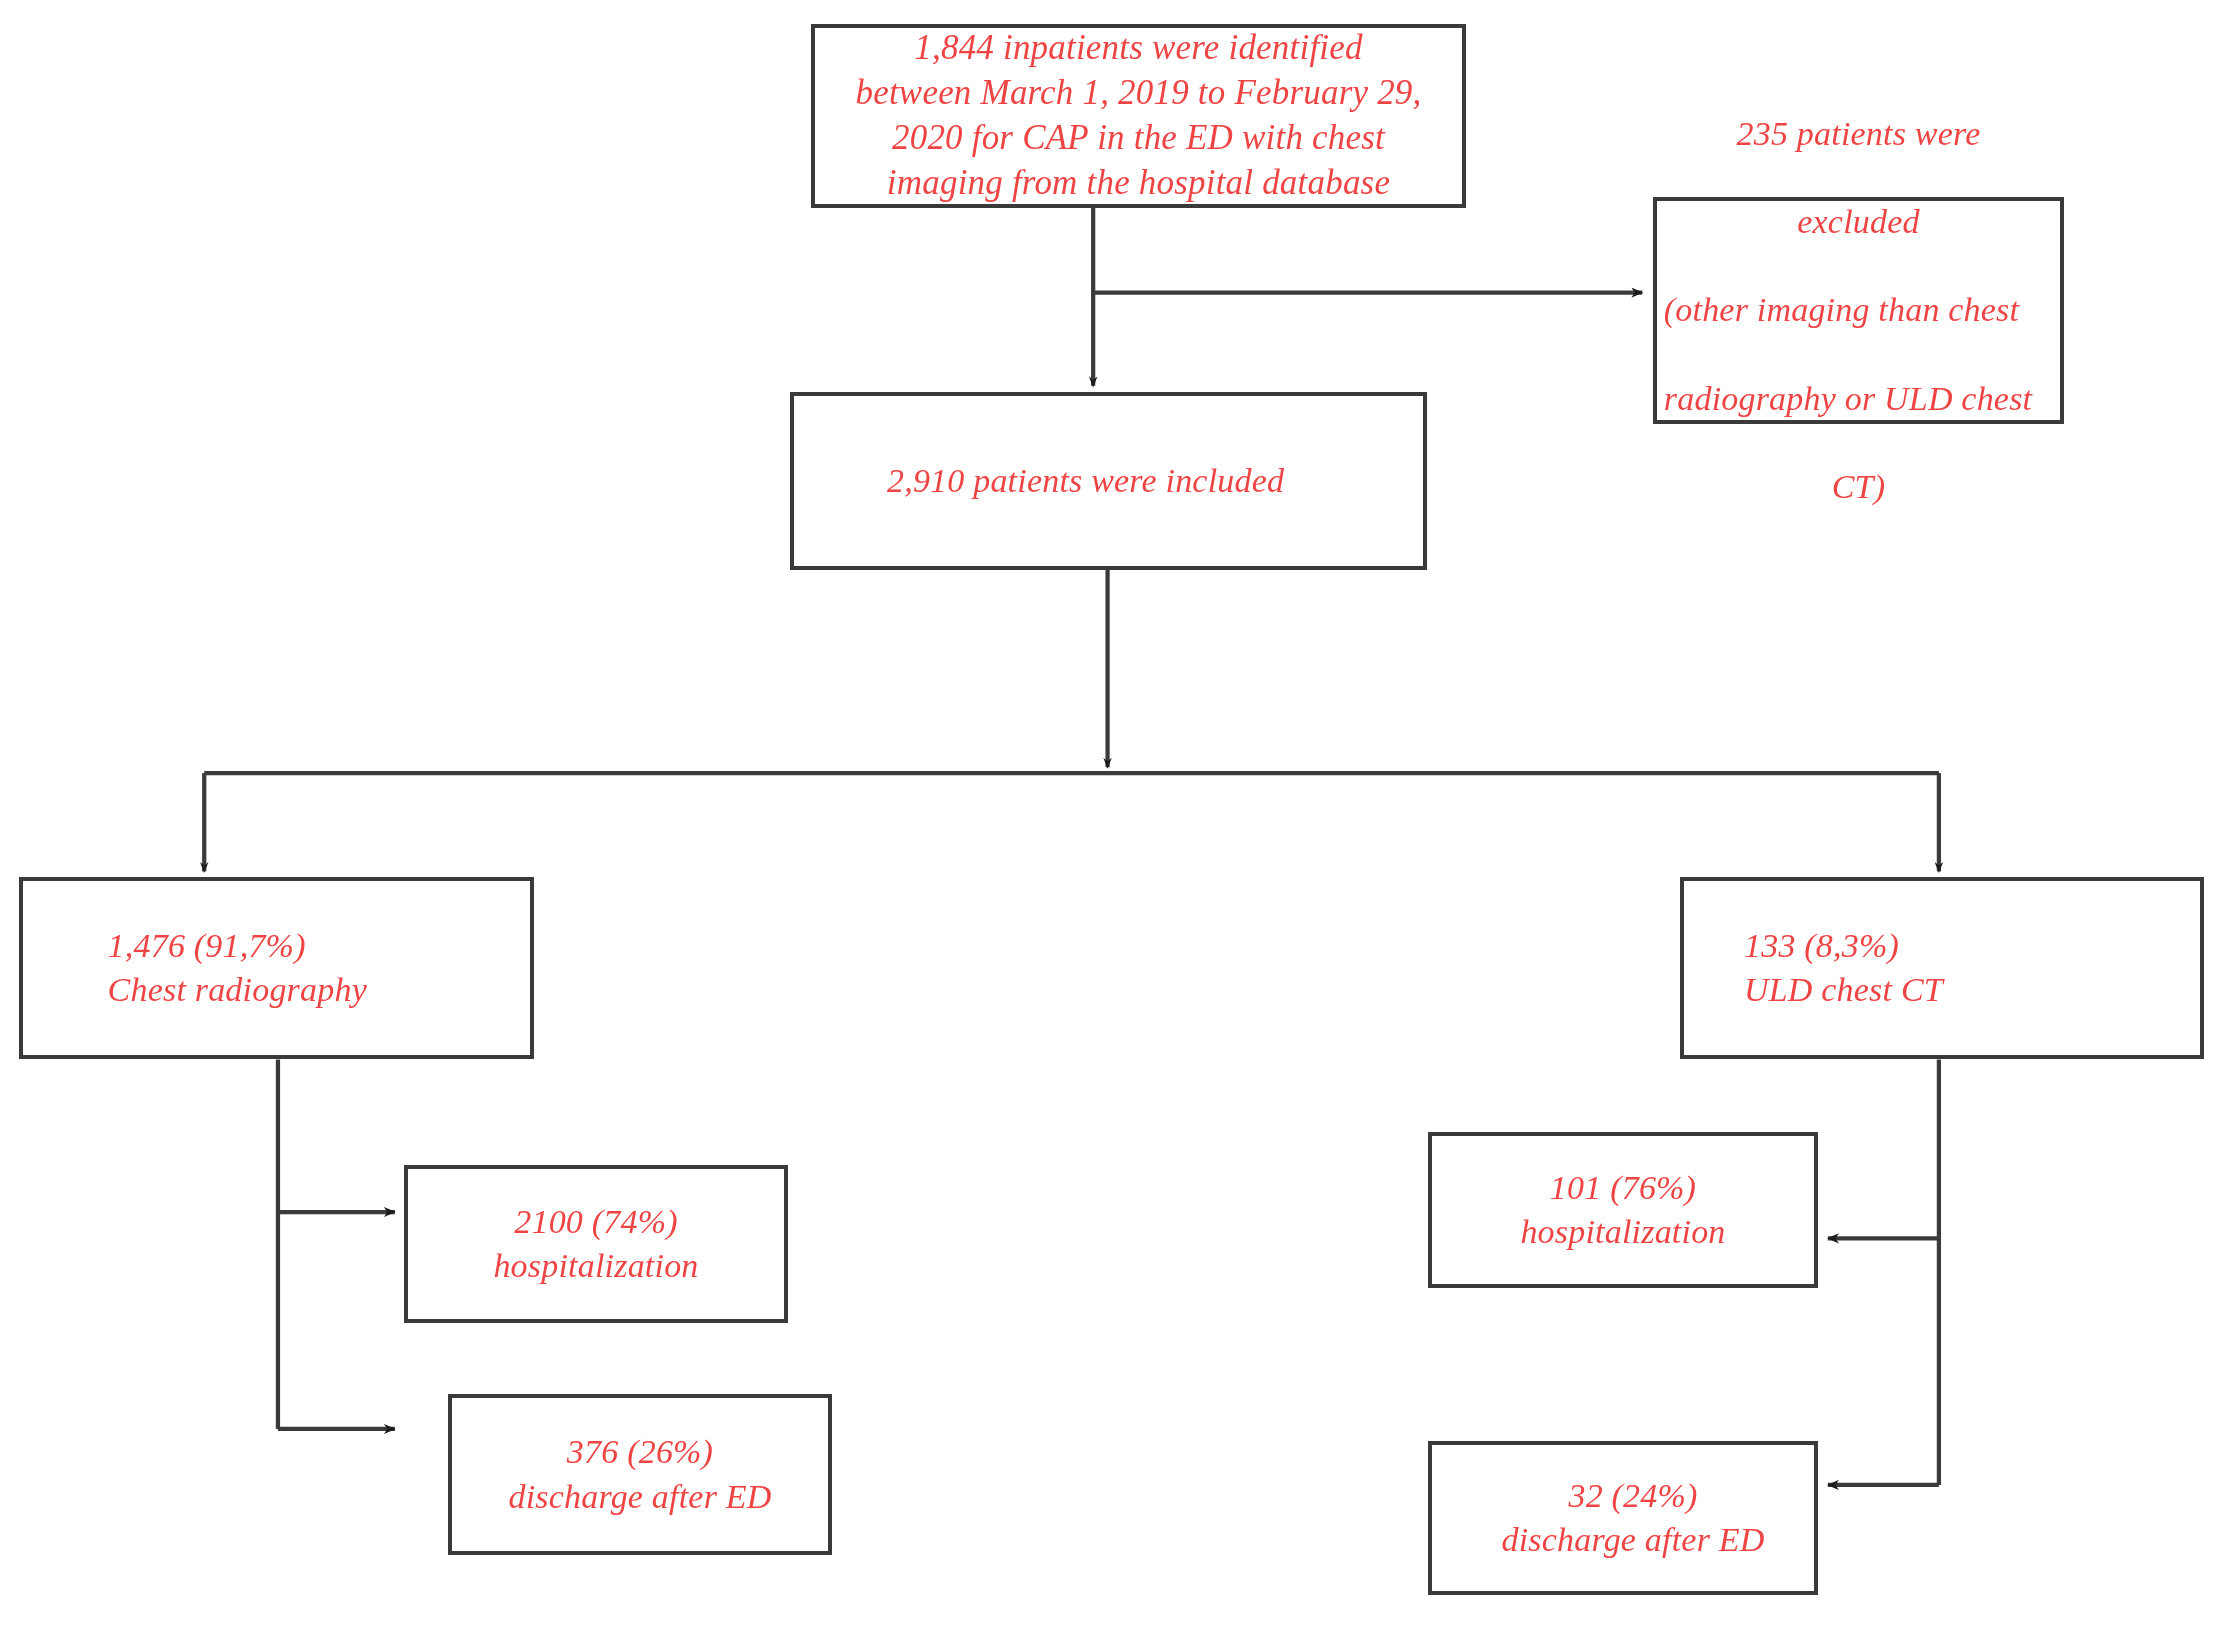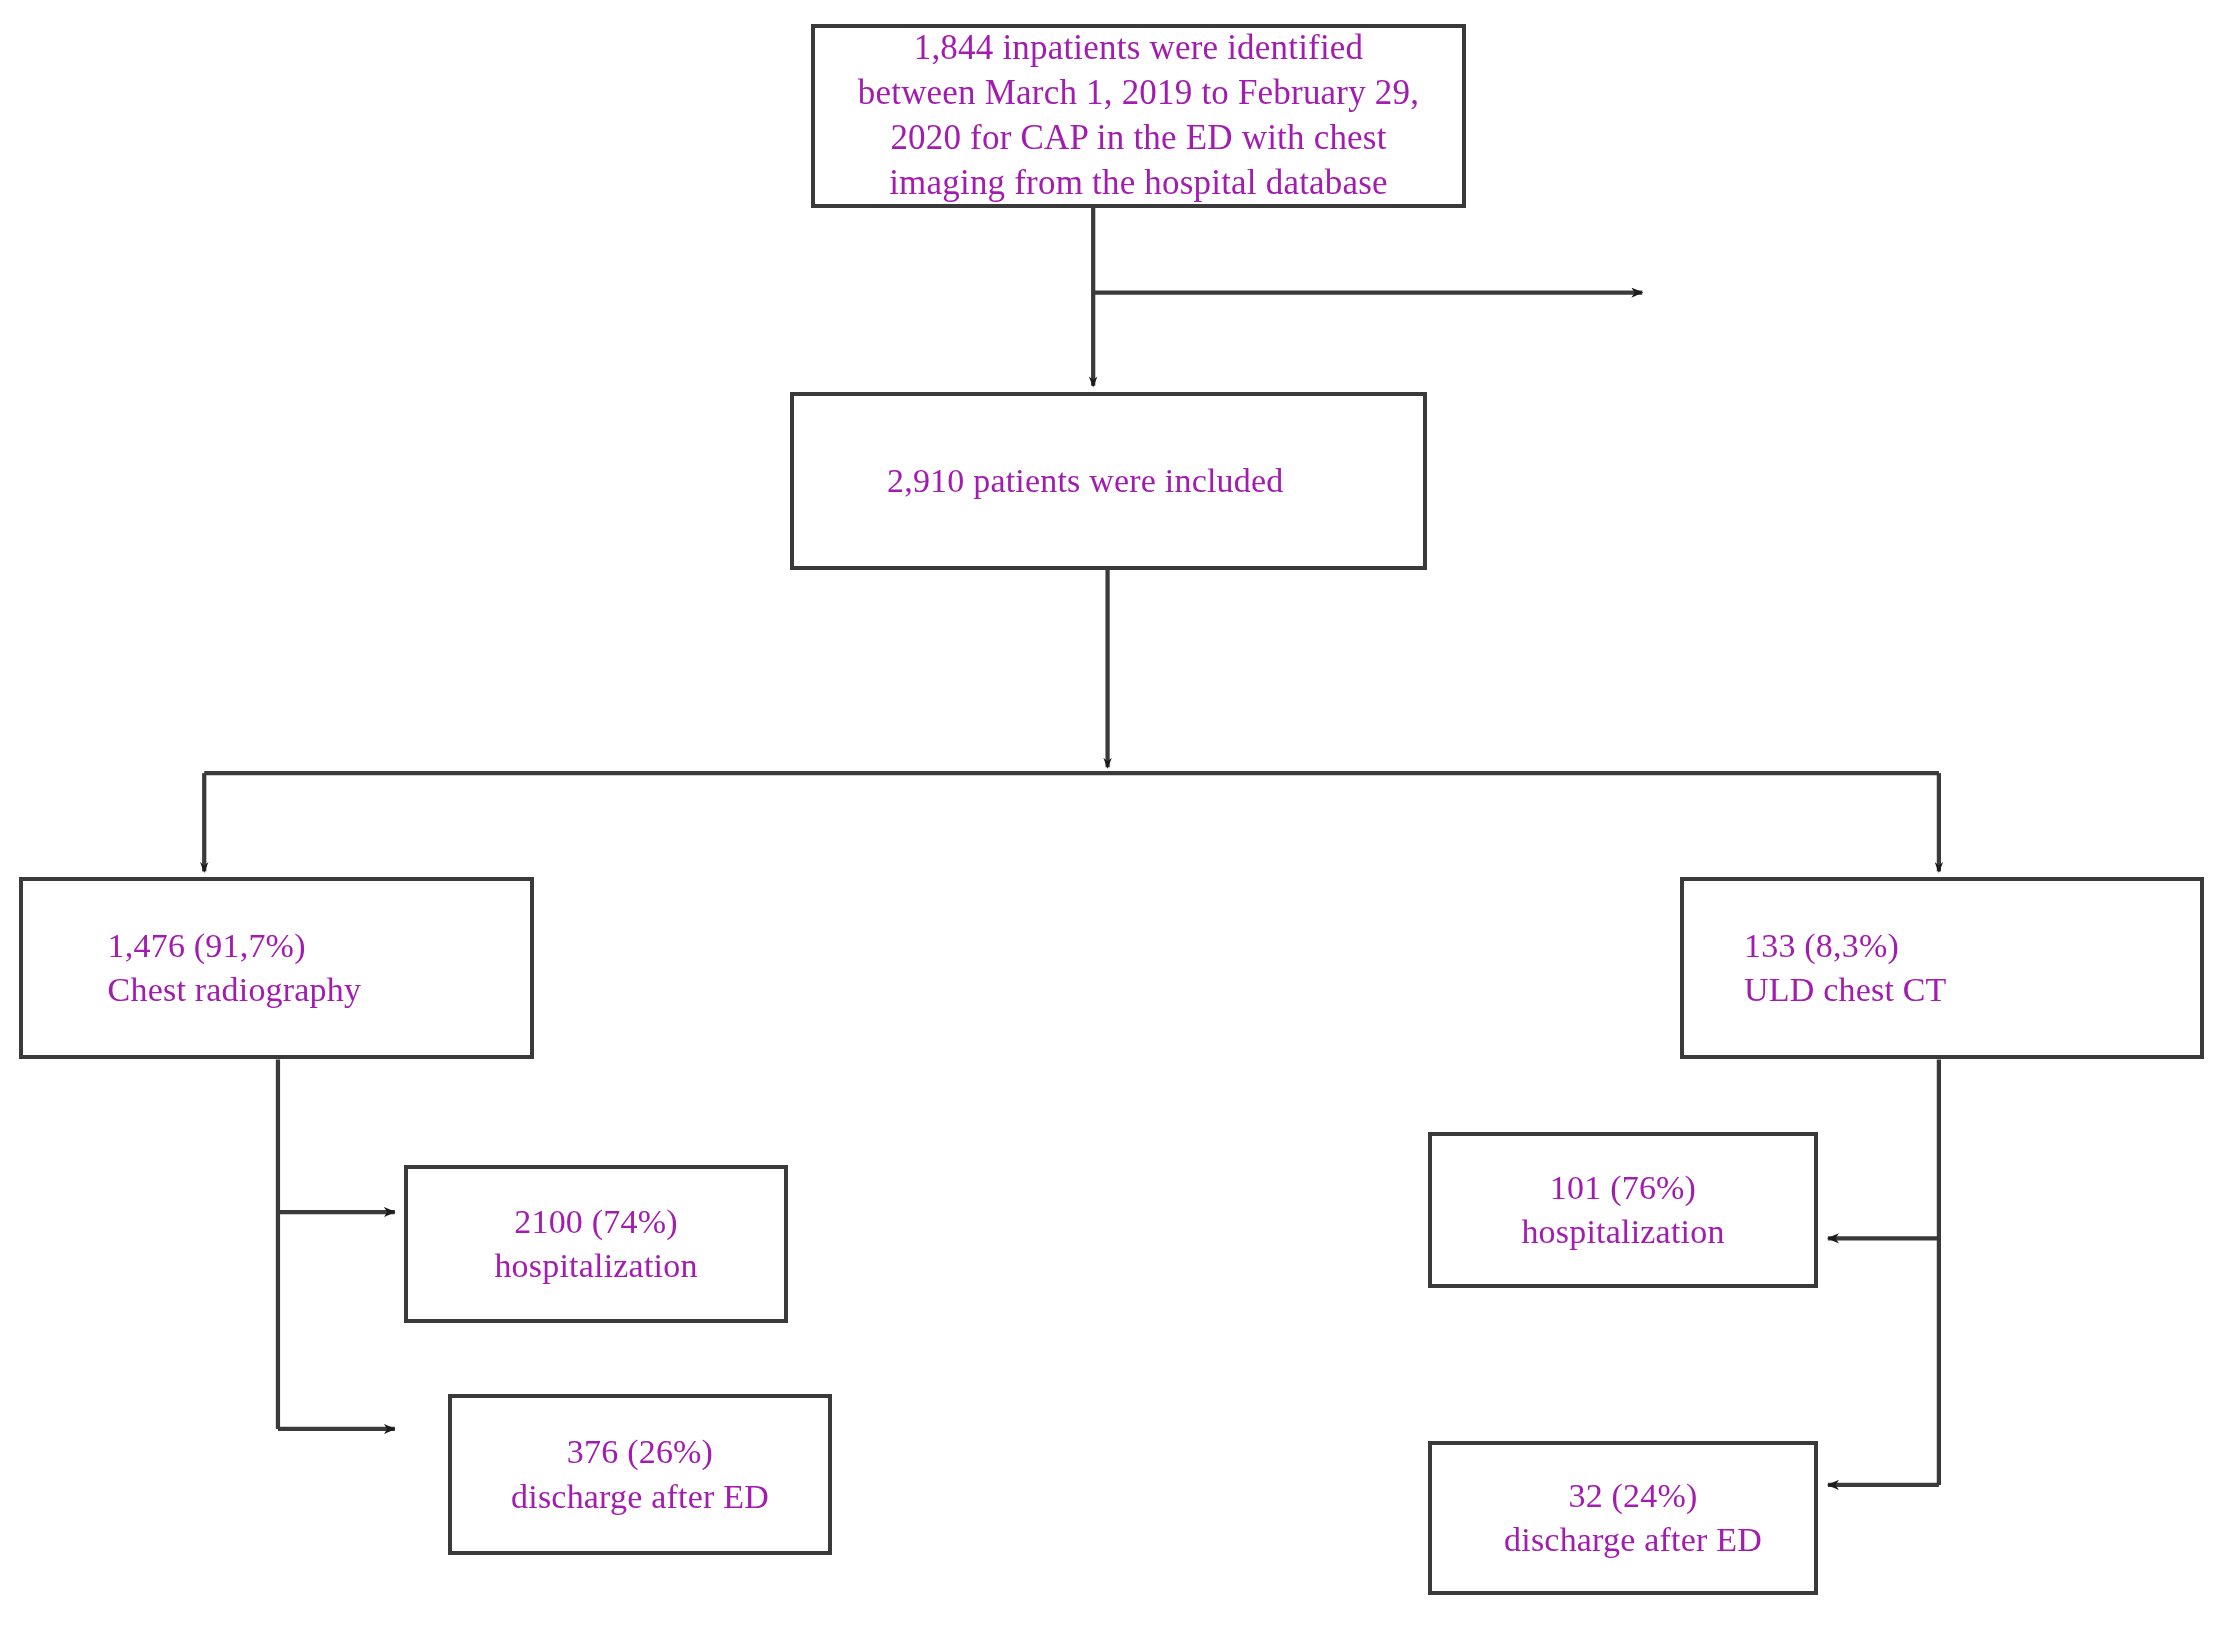--- a/index.html
+++ b/index.html
@@ -32,25 +32,26 @@
     align-items: center;
     justify-content: center;
     z-index: 2;
   }
   .node .txt {
     display: block;
     width: 100%;
     text-align: center;
     font-size: 34px;
     line-height: 1.30;
-    color: #a21caf;
+    color: #ef4444;
     letter-spacing: 0.2px;
     white-space: pre-line;
     padding: 0 12px;
     box-sizing: border-box;
+    font-style: italic;
   }
   
   #node-identified   { left: 811px;  top: 24px;   width: 655px; height: 184px; }
   #node-identified .txt { font-size: 35px; line-height: 1.28; }
 
   #node-excluded     { left: 1653px; top: 197px;  width: 411px; height: 227px; }
   #node-excluded .txt { padding: 0 6.8px; }
   #node-excluded .txt .c { display: block; text-align: center; }
   #node-excluded .txt .l { display: block; text-align: left; }
 
@@ -114,20 +115,29 @@
     </g>
   </svg>
 
   <div class="node" id="node-identified">
     <span class="txt">1,844 inpatients were identified
 between March 1, 2019 to February 29,
 2020 for CAP in the ED with chest
 imaging from the hospital database</span>
   </div>
 
+  <div class="node" id="node-excluded">
+    <span class="txt">
+      <span class="c">235 patients were</span>
+      <span class="c">excluded</span>
+      <span class="l">(other imaging than chest</span>
+      <span class="l">radiography or ULD chest</span>
+      <span class="c">CT)</span>
+    </span>
+  </div>
 
   <div class="node" id="node-included">
     <span class="txt">2,910 patients were included</span>
   </div>
 
   <div class="node" id="node-cxr">
     <span class="txt">1,476 (91,7%)
 Chest radiography</span>
   </div>
 

